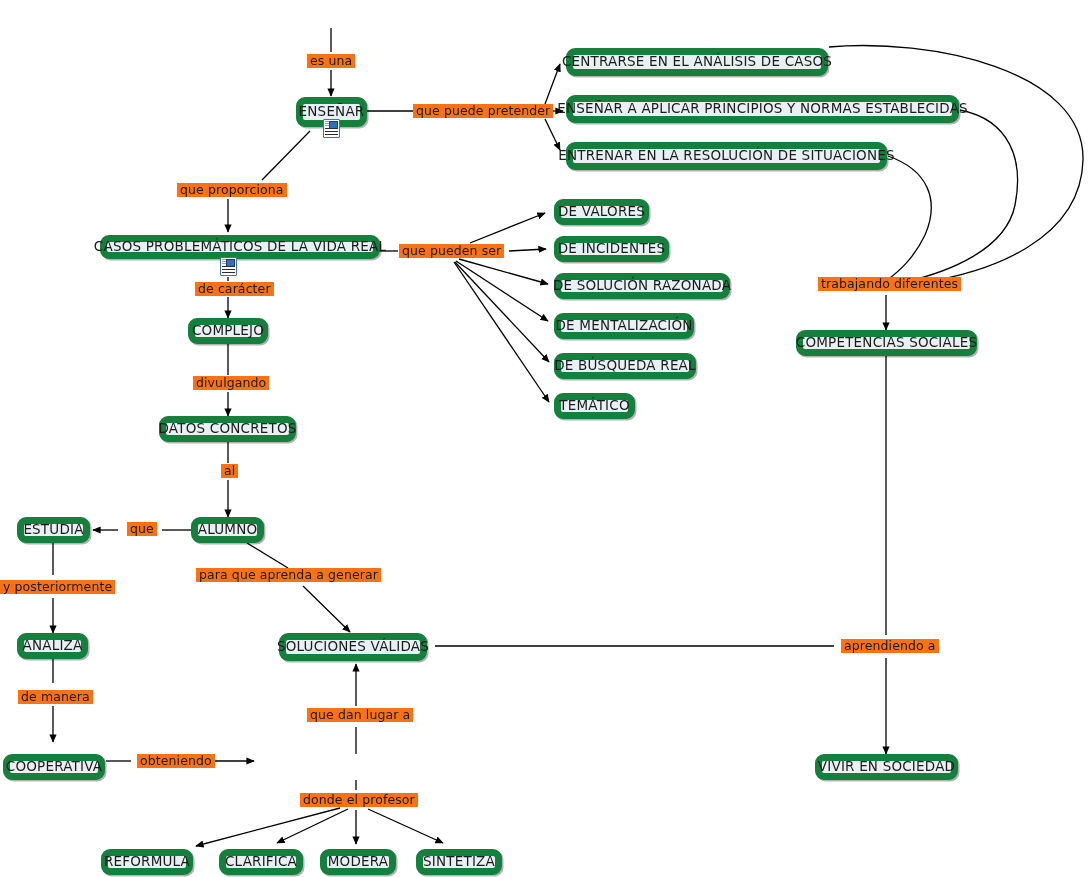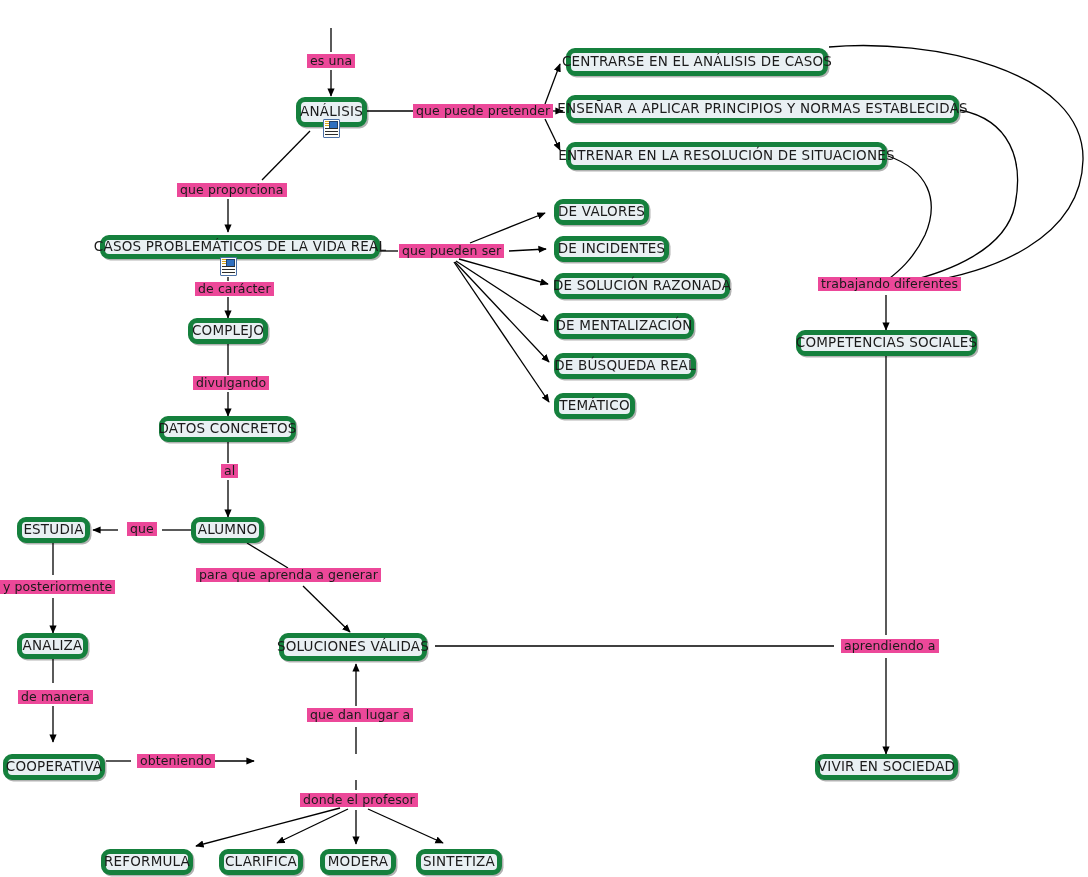--- a/index.html
+++ b/index.html
@@ -22,21 +22,21 @@
     left: 0;
     top: 0;
     width: 1088px;
     height: 877px;
     pointer-events: none;
   }
   .node {
     position: absolute;
     box-sizing: border-box;
     background: #e9f0f3;
-    border: 5px solid #15803d;
+    border: 7px solid #15803d;
     border-radius: 9px;
     color: #1b1b1b;
     font-size: 13.5px;
     line-height: 1;
     white-space: nowrap;
     display: flex;
     align-items: center;
     justify-content: center;
     padding: 0 9px;
     box-shadow: 1.5px 1.5px 0 rgba(0,0,0,0.30);
@@ -49,21 +49,21 @@
     font-weight: bold;
     font-size: 18px;
     letter-spacing: 0.4px;
     box-shadow: 2px 2px 0 rgba(0,0,0,0.35);
   }
   .link-label {
     position: absolute;
     font-size: 12.5px;
     color: #1b1b1b;
     white-space: nowrap;
-    background: #ec4899;
+    background: #f97316;
     padding: 0 3px;
     line-height: 1.1;
     letter-spacing: 0.1px;
   }
   .doc-icon {
     position: absolute;
     width: 17px;
     height: 19px;
     box-sizing: border-box;
     border: 1.5px solid #4a6fa5;
@@ -165,21 +165,21 @@
 
       <path d="M886,356 L886,635"></path>
       <path d="M886,658 L886,754" marker-end="url(#ah)"></path>
 
       <path d="M435,646 L834,646"></path>
     </g>
   </svg>
 
 
   <div class="node" style="left:296px; top:97px; width:71px; height:30px;">
-    <span>ANÁLISIS</span>
+    <span>ENSEÑAR</span>
   </div>
   <div class="doc-icon" style="left:323px; top:119px;">
     <div class="bar-left"></div>
     <div class="thumb"></div>
     <div class="lines"></div>
   </div>
 
   <div class="node" style="left:566px; top:48px; width:262px; height:28px;">
     <span>CENTRARSE EN EL ANÁLISIS DE CASOS</span>
   </div>

